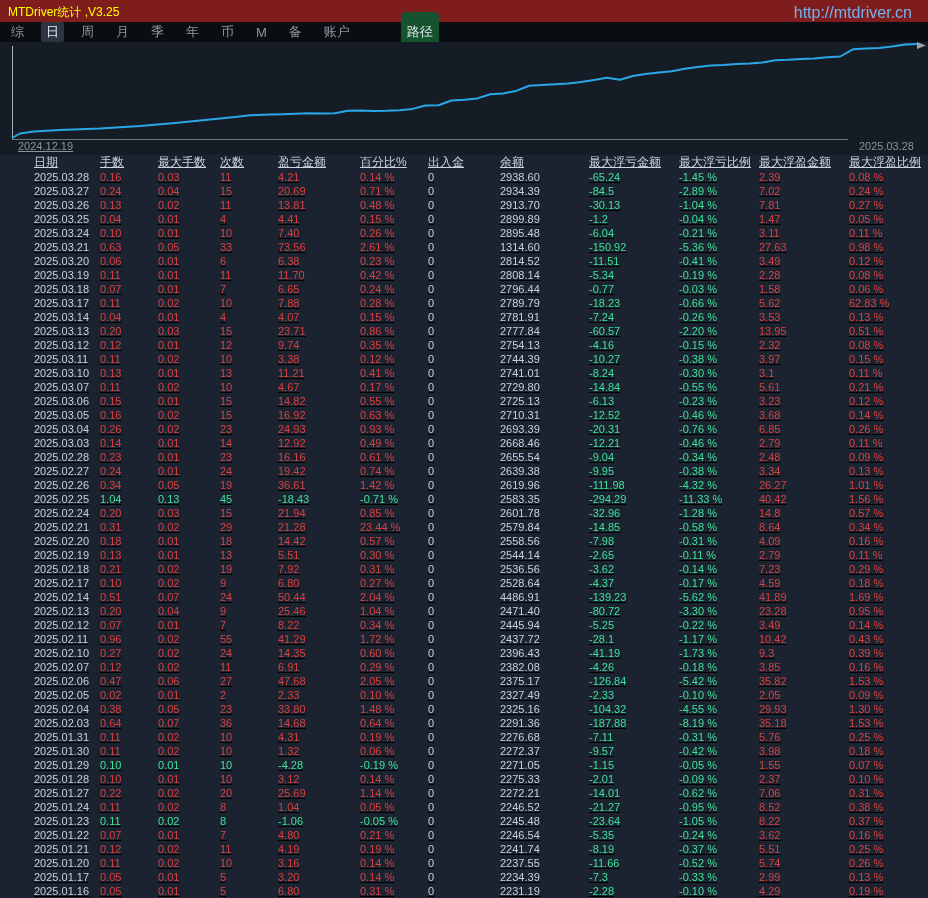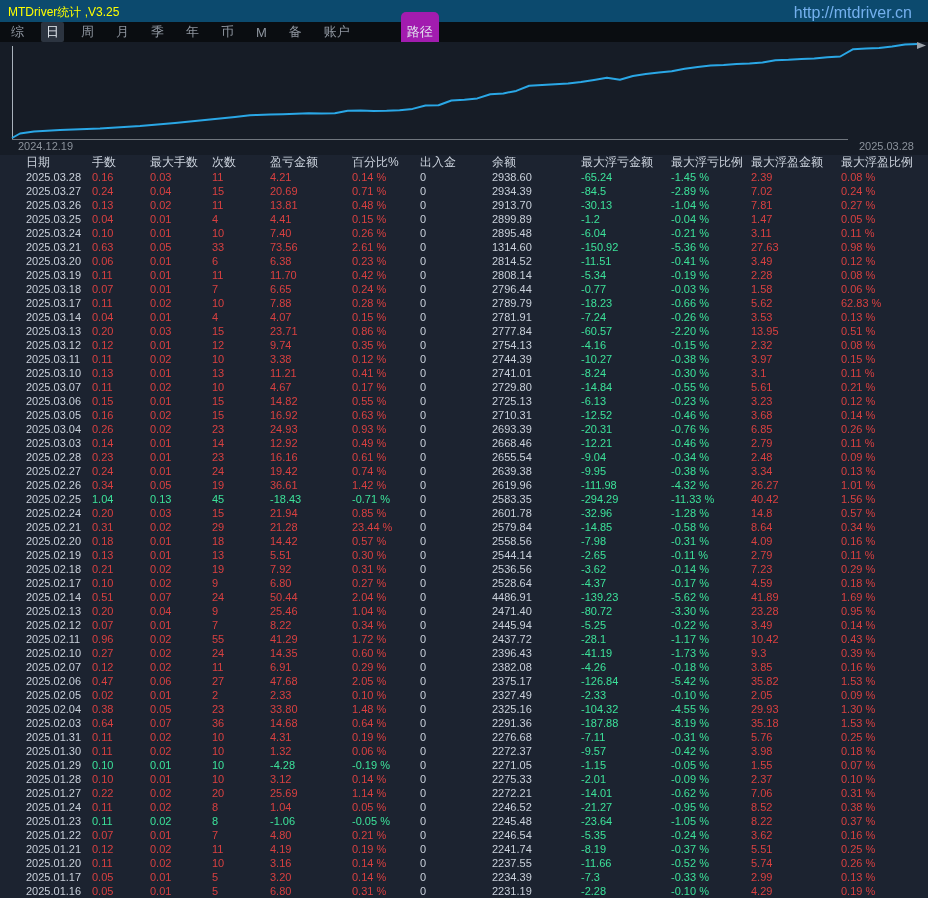--- a/index.html
+++ b/index.html
@@ -2,38 +2,39 @@
 <html><head>
 <meta charset="utf-8">
 <style>
   html,body{margin:0;padding:0;}
   body{
     width:928px;height:898px;position:relative;overflow:hidden;
     background:#0a0d11;
     font-family:"Liberation Sans",sans-serif;
     -webkit-font-smoothing:none;
   }
-  .titlebar{position:absolute;top:0;left:0;right:0;height:22px;background:#0c4a6e;text-decoration:underline;}
+  .titlebar{position:absolute;top:0;left:0;right:0;height:22px;background:#7f1d1d;text-decoration:underline;}
   .app-title{position:absolute;left:8px;top:4px;color:#ffff00;font-size:12px;white-space:pre;}
   .site-link{position:absolute;right:16px;top:4px;color:#74b0ee;font-size:16px;text-decoration:none;}
   .menubar{position:absolute;top:22px;left:0;right:0;height:20px;background:#0a0d11;display:flex;align-items:center;}
   .menu-item{color:#8d949e;font-size:13px;padding:1px 5px;margin-left:12px;cursor:default;border-radius:2px;white-space:nowrap;}
   .menu-item:first-child{margin-left:6px;}
   .menu-item.active{background:#2c3440;color:#e7ecf3;}
-  .path-btn{background:#a21caf;color:#e2e8f0;font-size:13px;padding:11px 6px;margin-left:46px;border-radius:5px;}
+  .path-btn{background:#14532d;color:#e2e8f0;font-size:13px;padding:11px 6px;margin-left:46px;border-radius:5px;}
   .chart-area{position:absolute;top:42px;left:0;width:928px;height:113px;background:#161c26;}
   .chart-area svg{position:absolute;left:0;top:0;}
   .axis-date{position:absolute;top:98px;color:#8b929b;font-size:11px;}
-  .axis-date.start{left:18px;}
+  .axis-date.start{left:18px;text-decoration:underline;}
   .axis-date.end{right:14px;}
   .table-area{position:absolute;top:155px;left:0;right:0;bottom:0;background:#1c2330;}
   .trow,.thead{
     display:grid;
     grid-template-columns:66px 58px 62px 58px 82px 68px 72px 89px 90px 80px 90px 1fr;
-    padding-left:26px;
+    padding-left:34px;
+    text-decoration:underline;
   }
   .thead{height:15px;line-height:15px;font-size:12px;color:#ccd3dd;}
   .trow{height:14px;line-height:14px;font-size:11px;}
   .tcell,.hcell{white-space:nowrap;overflow:hidden;}
   .wht{color:#c9d0da;}
   .pos{color:#d84040;}
   .neg{color:#3ce29a;}
 </style>
 </head>
 <body>

